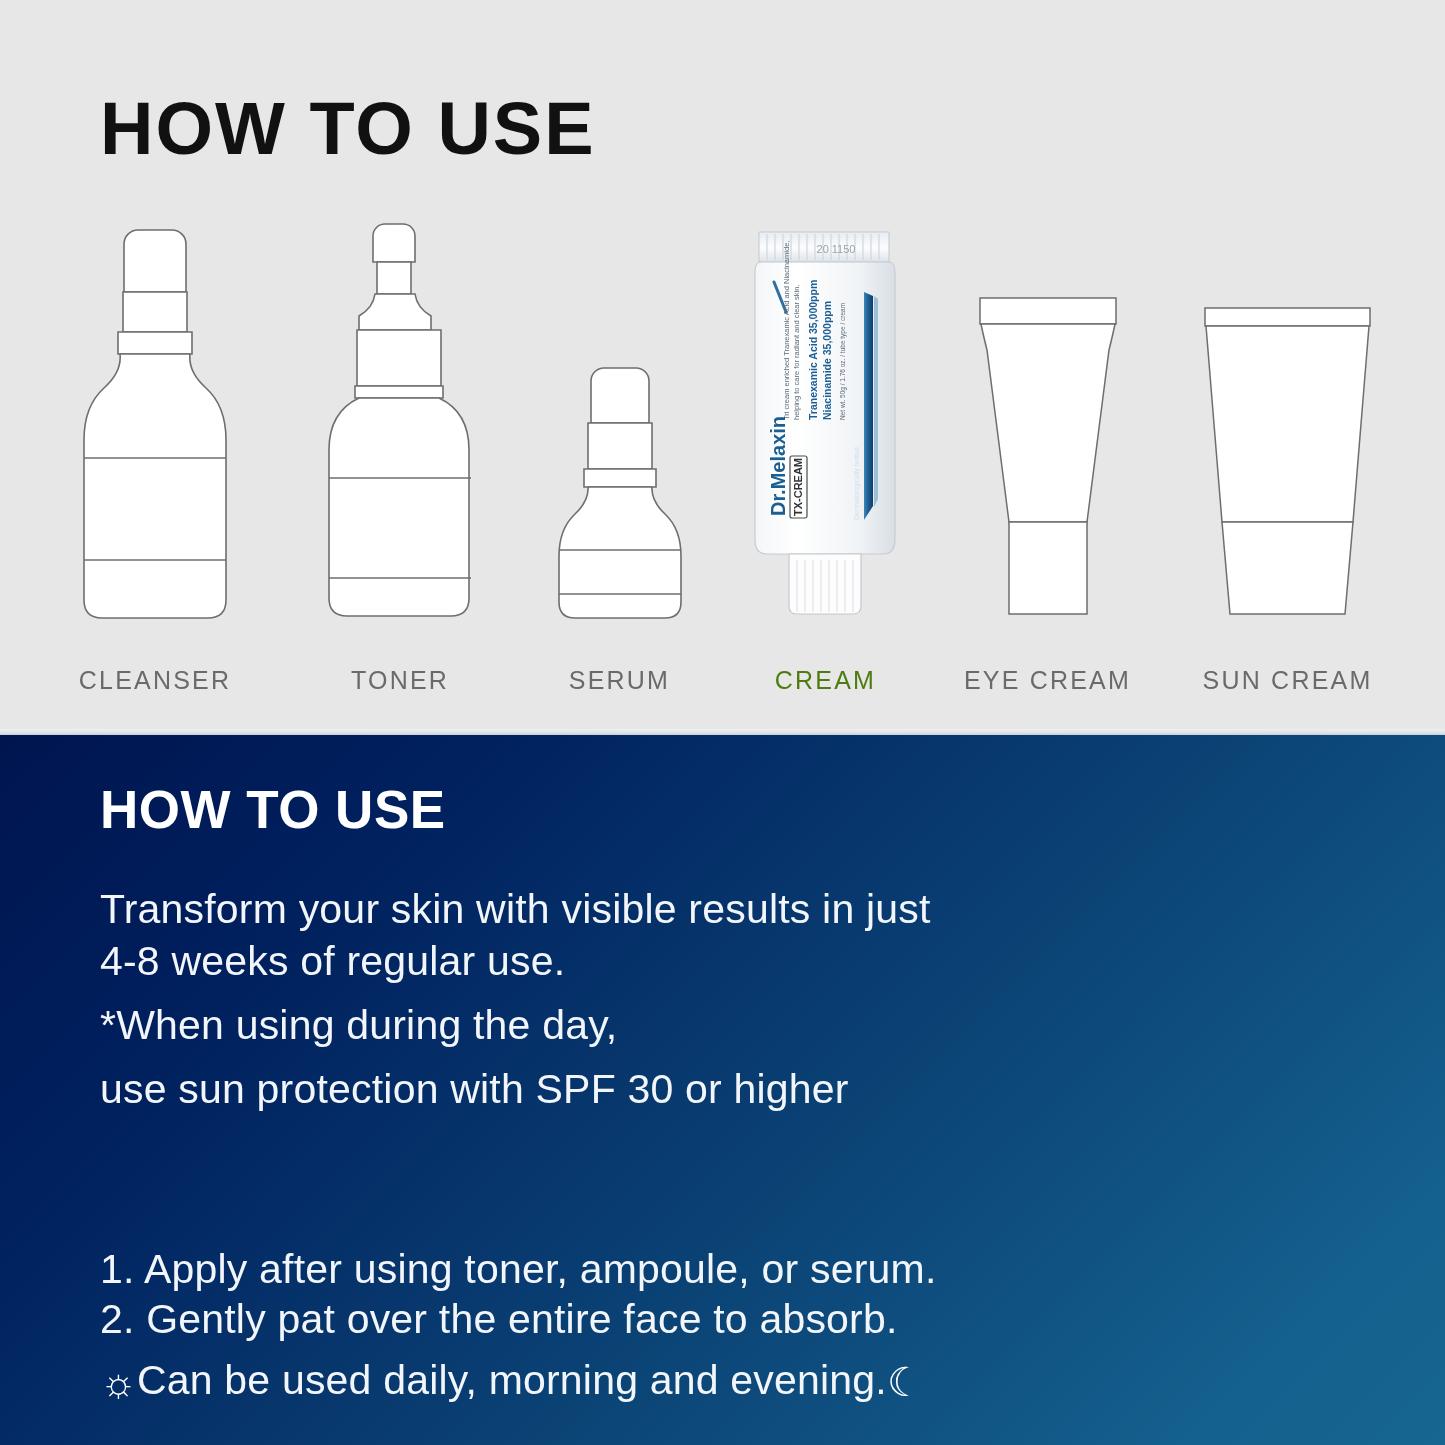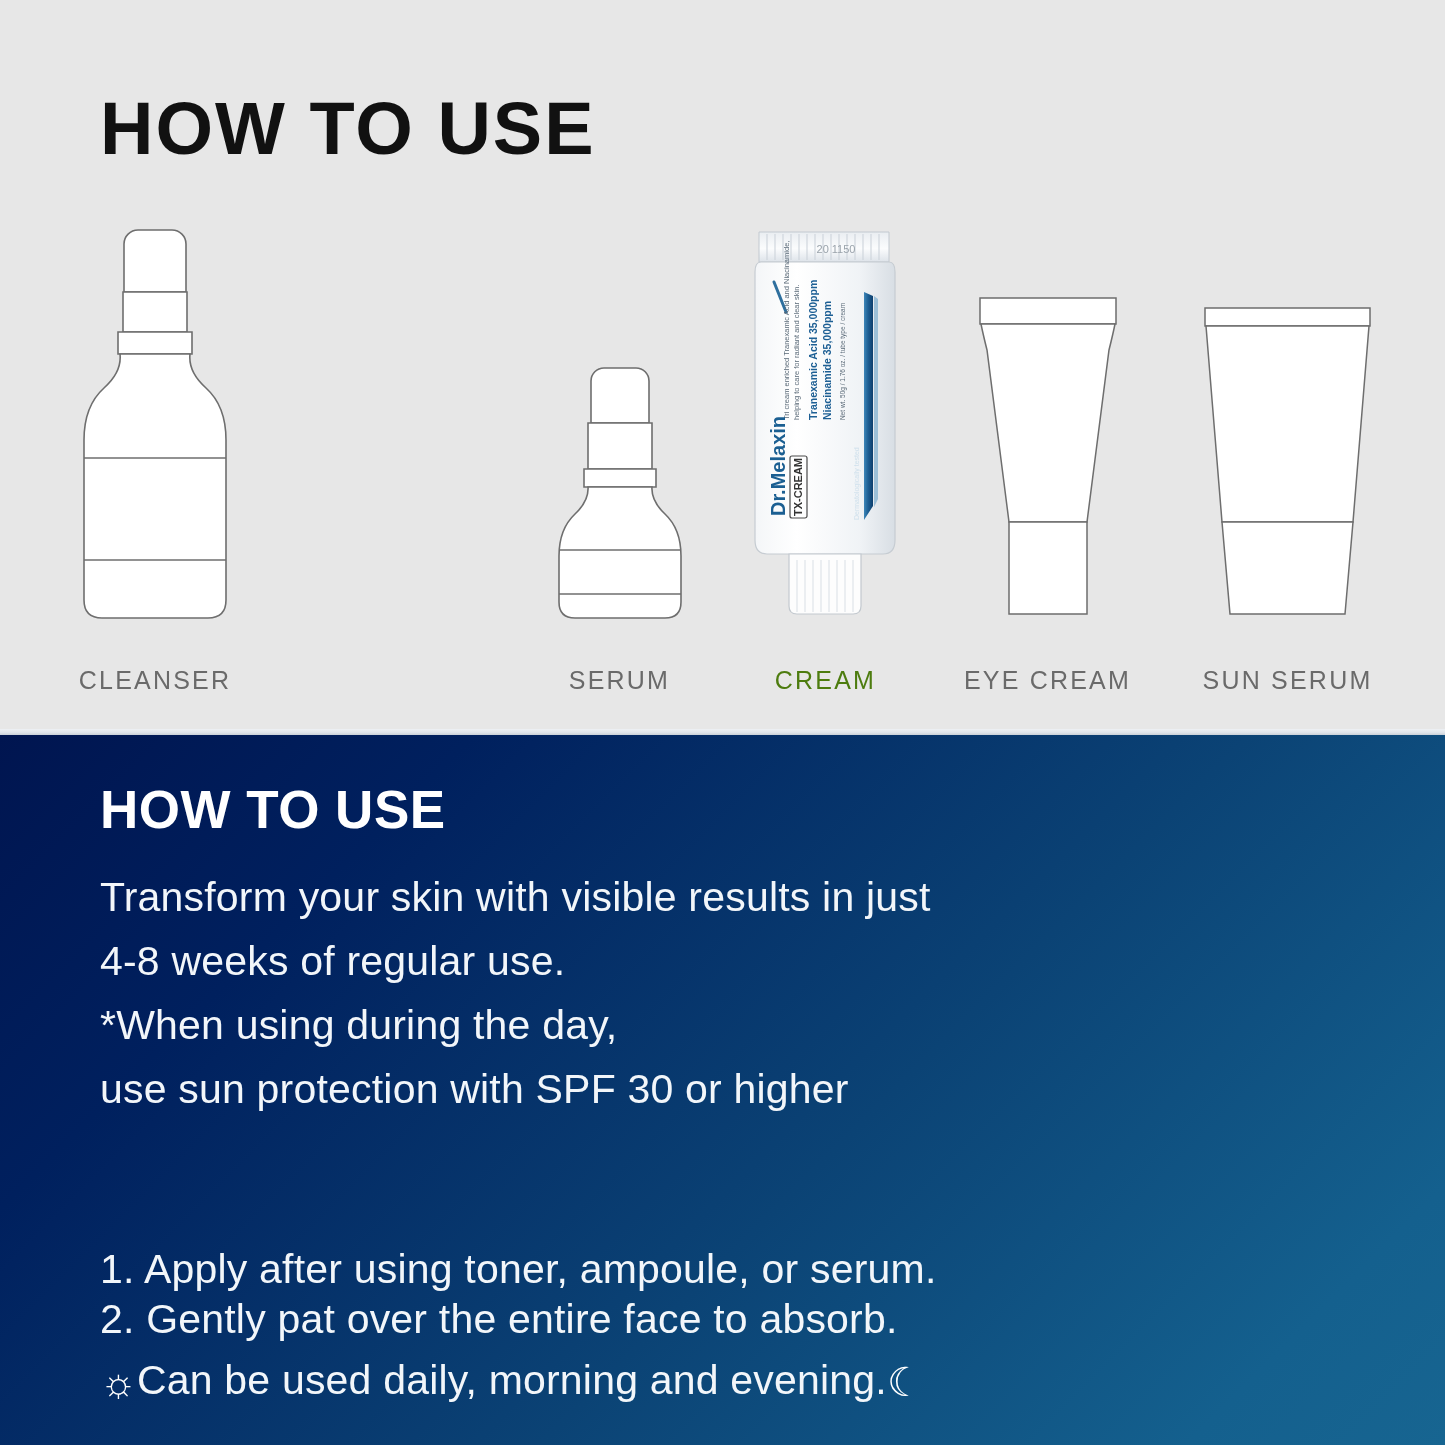--- a/index.html
+++ b/index.html
@@ -100,20 +100,39 @@
         </div>
         <div class="step-label">CLEANSER</div>
       </div>
 
       <div class="chevron" style="left:256px;">
         <svg width="34" height="44" viewBox="0 0 34 44">
             <polyline points="6,6 26,22 6,38" fill="none" stroke="#2d6b8b" stroke-width="3.2" stroke-linecap="round" stroke-linejoin="round"></polyline>
           </svg>
       </div>
 
+      <div class="step" style="left:295px;width:210px;">
+        <div class="art">
+          <svg width="190" height="410" viewBox="0 0 190 410">
+            <g fill="#ffffff" stroke="#6e6e6e" stroke-width="1.6">
+              <path d="M80 4 h18 a12 12 0 0 1 12 12 v26 h-42 v-26 a12 12 0 0 1 12 -12 z"></path>
+              <path d="M72 42 h34 v32 h-34 z"></path>
+              <path d="M70 74 q-2 14 -16 22 l0 14 h72 l0 -14 q-14 -8 -16 -22 z"></path>
+              <path d="M52 110 h84 v56 h-84 z"></path>
+              <path d="M50 166 h88 v12 h-88 z"></path>
+              <path d="M54 178 q-30 14 -30 52 v148 q0 18 18 18 h104 q18 0 18 -18 v-148 q0 -38 -30 -52 z"></path>
+            </g>
+            <g stroke="#6e6e6e" stroke-width="1.4" fill="none">
+              <line x1="24" y1="258" x2="166" y2="258"></line>
+              <line x1="24" y1="358" x2="166" y2="358"></line>
+            </g>
+          </svg>
+        </div>
+        <div class="step-label">TONER</div>
+      </div>
 
       <div class="chevron" style="left:506px;">
         <svg width="34" height="44" viewBox="0 0 34 44">
             <polyline points="6,6 26,22 6,38" fill="none" stroke="#2d6b8b" stroke-width="3.2" stroke-linecap="round" stroke-linejoin="round"></polyline>
           </svg>
       </div>
 
       <div class="step" style="left:527px;width:185px;">
         <div class="art">
           <svg width="160" height="410" viewBox="0 0 160 410">
@@ -246,33 +265,33 @@
       <div class="step" style="left:1180px;width:215px;">
         <div class="art">
           <svg width="195" height="410" viewBox="0 0 195 410">
             <g fill="#ffffff" stroke="#6e6e6e" stroke-width="1.5">
               <path d="M15 88 h165 v18 h-165 z"></path>
               <path d="M16 106 l16 196 h131 l16 -196 z"></path>
               <path d="M32 302 l8 92 h115 l8 -92 z"></path>
             </g>
           </svg>
         </div>
-        <div class="step-label">SUN SERUM</div>
+        <div class="step-label">SUN CREAM</div>
       </div>
 
     </div>
 
     <div class="edge-line"></div>
   </div>
 
   <div class="bottom-section">
 
     <div class="b-heading" style="top:48px;">HOW TO USE</div>
 
-    <div class="b-line" style="top:142px;">Transform your skin with visible results in just</div>
+    <div class="b-line" style="top:154px;">Transform your skin with visible results in just</div>
     <div class="b-line" style="top:206px;">4-8 weeks of regular use.</div>
     <div class="b-line" style="top:270px;">*When using during the day,</div>
     <div class="b-line" style="top:334px;">use sun protection with SPF 30 or higher</div>
 
 
     <div class="b-line" style="top:514px;">1.  Apply after using toner, ampoule, or serum.</div>
     <div class="b-line" style="top:564px;">2. Gently pat over the entire face to absorb.</div>
 
     <div class="b-line" style="top:625px;">
       <span class="icon-inline">☼</span><span>Can be used daily, morning and evening.</span><span class="icon-inline">☾</span>

